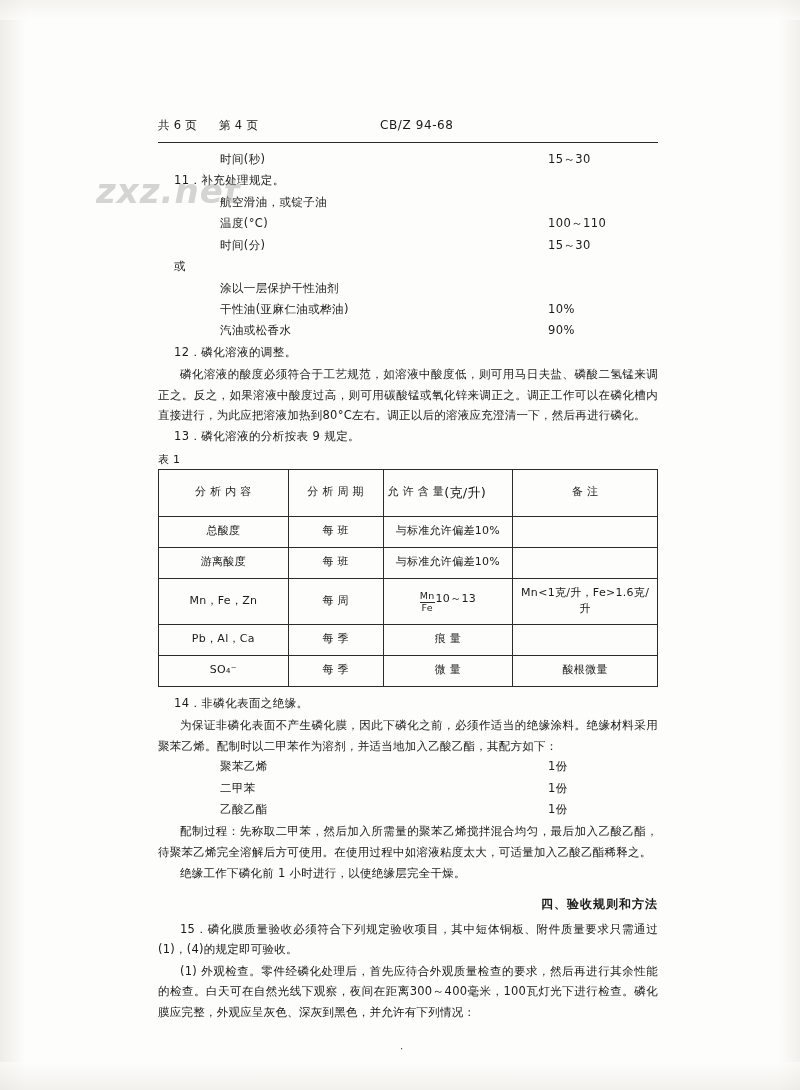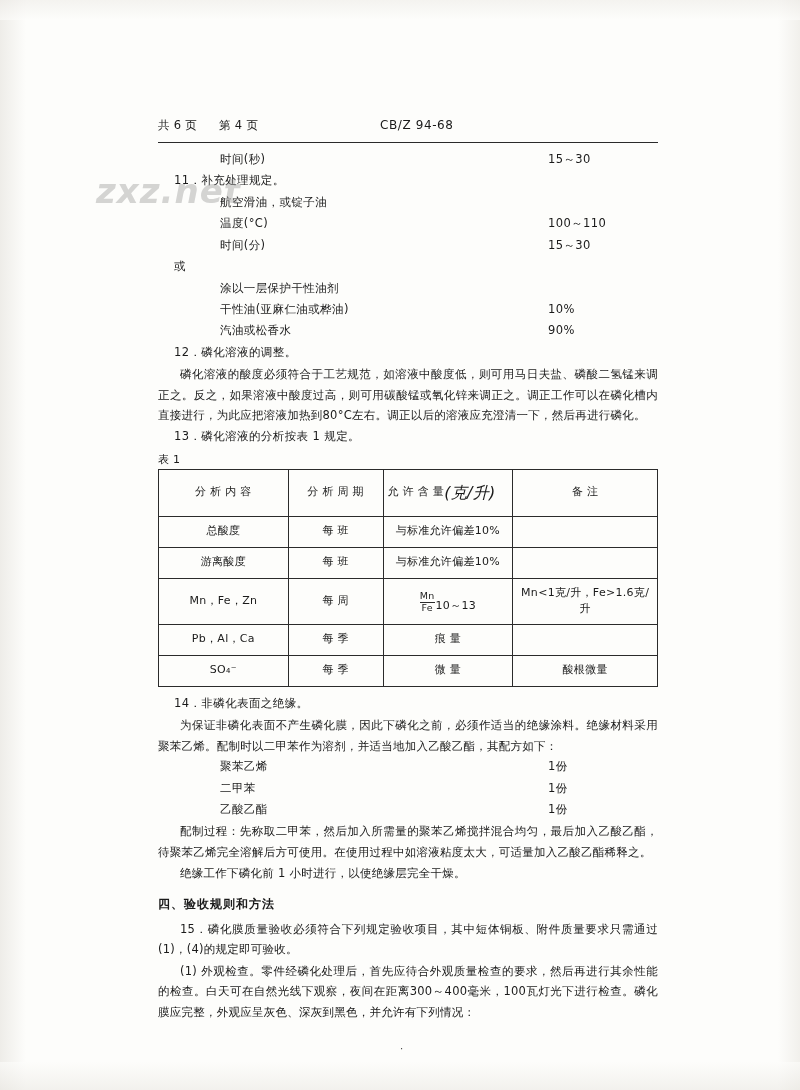--- a/index.html
+++ b/index.html
@@ -129,35 +129,35 @@
   table.data thead th {
     font-weight: normal;
     height: 34px;
   }
   .th-split {
     display: flex;
     flex-direction: row;
     align-items: center;
     line-height: 1.35;
   }
-  .th-unit { font-size: 16px; font-style: italic; }
+  .th-unit { font-size: 13px; }
   .frac {
     display: inline-flex;
     flex-direction: column;
     vertical-align: middle;
     text-align: center;
     font-size: 9.5px;
     line-height: 1.15;
     margin-right: 1px;
   }
   .frac .den { border-top: 1px solid #2b2b2b; }
-  .cellflex { display: inline-flex; align-items: flex-end; justify-content: center; }
+  .cellflex { display: inline-flex; align-items: flex-start; justify-content: center; }
 
   .section-title {
-    text-align: left;
+    text-align: right;
     font-size: 12px;
     letter-spacing: 1px;
     margin: 12px 0 6px 0;
     font-weight: bold;
   }
 
   .footer-dot {
     position: absolute;
     left: 400px;
     top: 1043px;
@@ -248,21 +248,21 @@
       <div class="k">汽油或松香水</div>
       <div class="v">90%</div>
     </div>
 
     <div class="num-line">
       <span>12．</span><span>磷化溶液的调整。</span>
     </div>
     <p class="para">磷化溶液的酸度必须符合于工艺规范，如溶液中酸度低，则可用马日夫盐、磷酸二氢锰来调正之。反之，如果溶液中酸度过高，则可用碳酸锰或氧化锌来调正之。调正工作可以在磷化槽内直接进行，为此应把溶液加热到80°C左右。调正以后的溶液应充澄清一下，然后再进行磷化。</p>
 
     <div class="num-line">
-      <span>13．</span><span>磷化溶液的分析按表 1 规定。</span>
+      <span>13．</span><span>磷化溶液的分析按表 9 规定。</span>
     </div>
 
     <div class="tbl-caption">表 1</div>
     <table class="data">
       <thead>
         <tr>
           <th style="width:26%">分 析 内 容</th>
           <th style="width:19%">分 析 周 期</th>
           <th style="width:26%">
             <span class="th-split">

